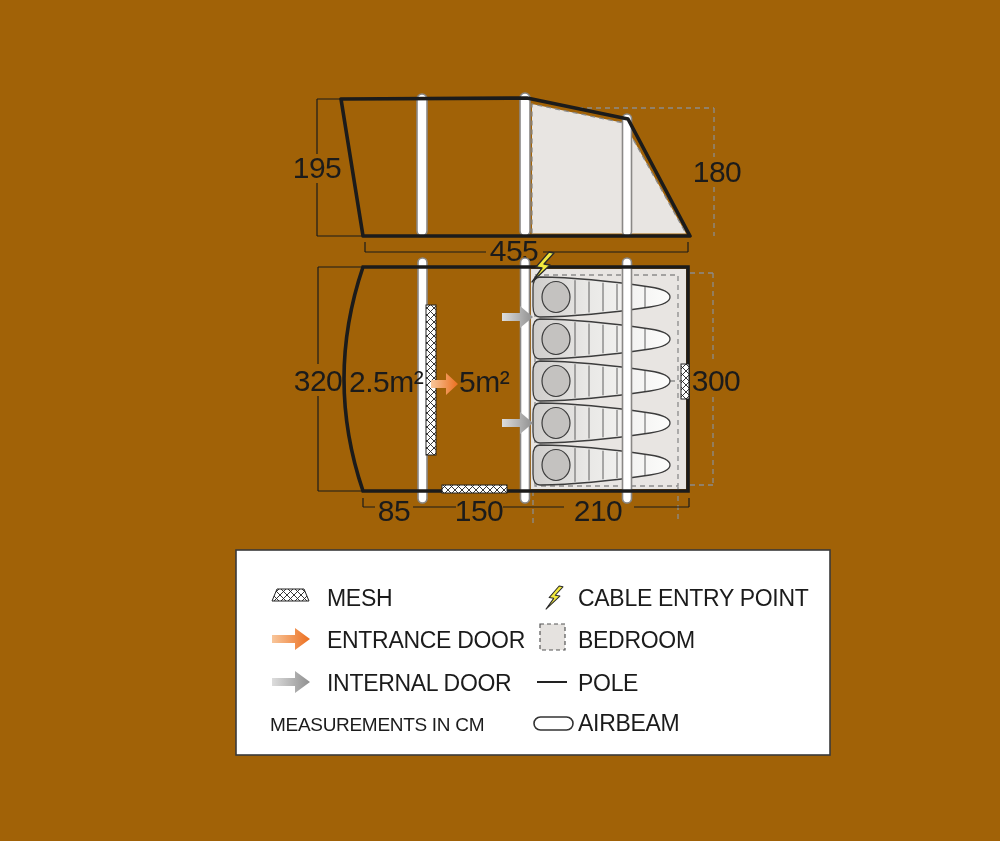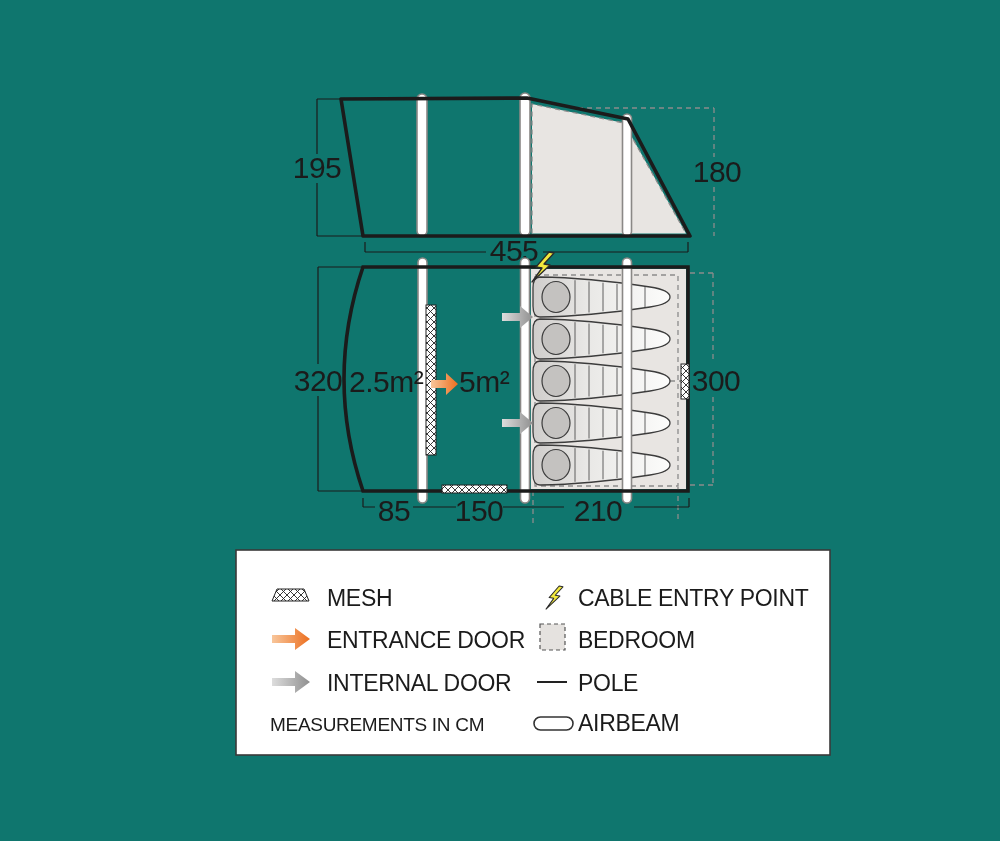--- a/index.html
+++ b/index.html
@@ -1,16 +1,16 @@
 <!DOCTYPE html>
 <html><head>
 <meta charset="utf-8">
 <style>
   html,body { margin:0; padding:0; background:#ffffff; }
-  .stage { width:1000px; height:841px; position:relative; background:#0f766e; }
+  .stage { width:1000px; height:841px; position:relative; background:#a16207; }
   text { font-family:"Liberation Sans", sans-serif; fill:#1b1b1b; }
   .t-dim  { font-size:30px; letter-spacing:-0.5px; }
   .t-leg  { font-size:23px; letter-spacing:-0.3px; }
   .t-note { font-size:19px; letter-spacing:-0.3px; }
   .outline { fill:#ffffff; stroke:#1b1b1b; stroke-width:3.6; stroke-linejoin:round; }
   .thin    { stroke:#1b1b1b; stroke-width:1.2; fill:none; }
   .dash    { stroke:#8c8c8c; stroke-width:1.3; stroke-dasharray:5 4; fill:none; }
   .pill    { fill:#ffffff; stroke:#8a8886; stroke-width:1.6; }
   .meshbox { fill:url(#meshPat); stroke:#222222; stroke-width:1; }
   .bagbody { fill:url(#bagGrad); stroke:#3c3c3c; stroke-width:1.3; }

